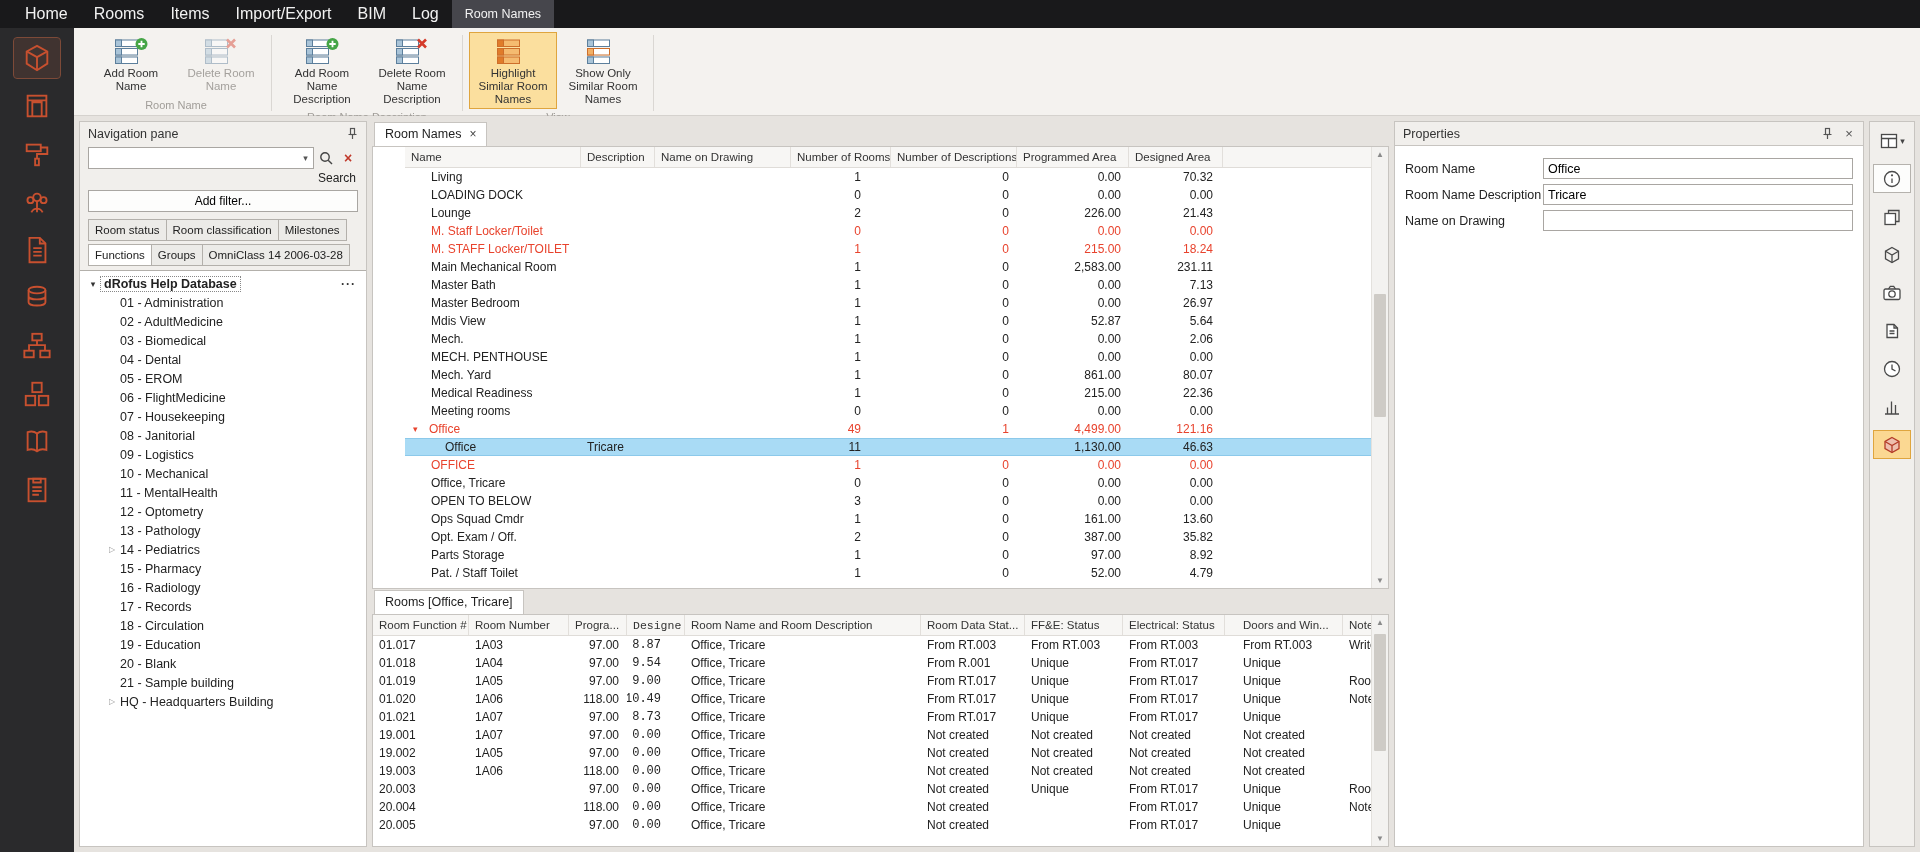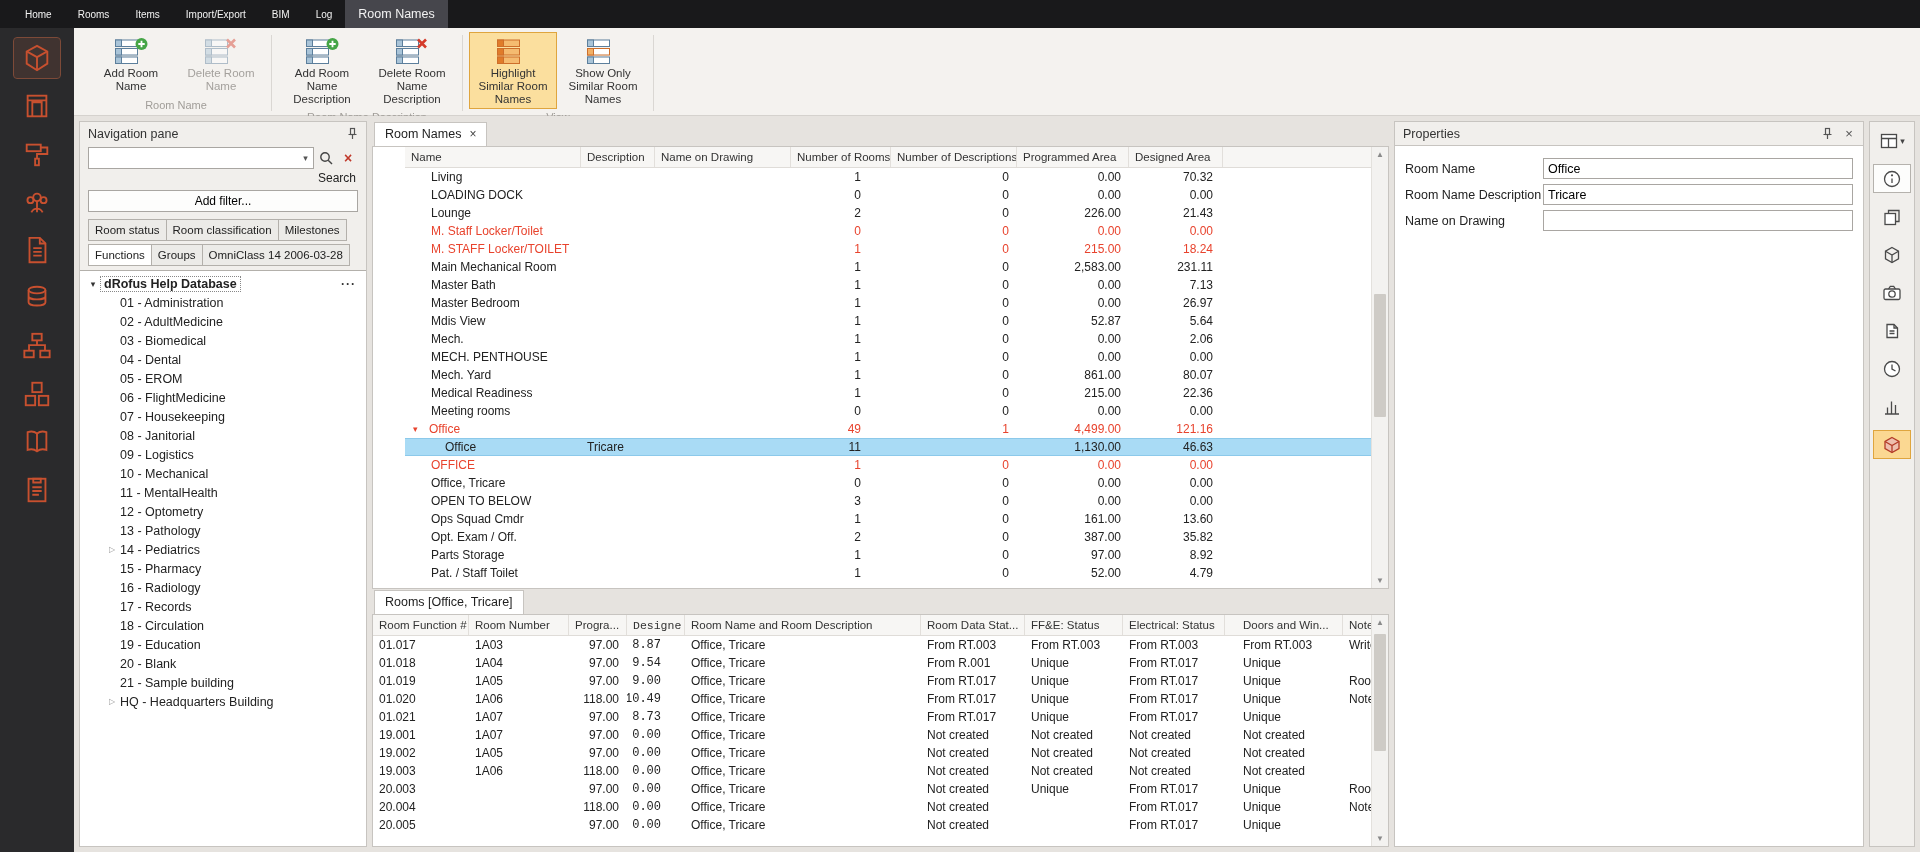--- a/index.html
+++ b/index.html
@@ -3,21 +3,21 @@
 <meta charset="utf-8">
 <style>
   *{margin:0;padding:0;box-sizing:border-box;}
   html,body{width:1920px;height:852px;overflow:hidden;}
   body{font-family:"Liberation Sans","DejaVu Sans",sans-serif;font-size:12.5px;color:#222;background:#e8e6e2;}
   .app{width:1920px;height:852px;display:flex;flex-direction:column;}
 
   
   .menubar{height:28px;background:#19191b;display:flex;align-items:stretch;color:#f2f2f2;flex:none;padding-left:12px;}
   .menu-items{display:flex;align-items:stretch;}
-  .menu-item{padding:0 13px;display:flex;align-items:center;font-size:10px;cursor:default;}
+  .menu-item{padding:0 13px;display:flex;align-items:center;font-size:16px;cursor:default;}
   .menu-tab{padding:0 13px;display:flex;align-items:center;background:#46464c;font-size:12.5px;}
 
   .body-row{flex:1;display:flex;min-height:0;}
 
   
   .modulebar{width:74px;background:#2a2a2c;flex:none;display:flex;flex-direction:column;align-items:center;padding-top:10px;gap:8px;}
   .module-cell{width:46px;height:40px;display:flex;align-items:center;justify-content:center;border-radius:3px;}
   .module-cell.selected{background:#403330;outline:1px solid #7d4a38;}
 
   

